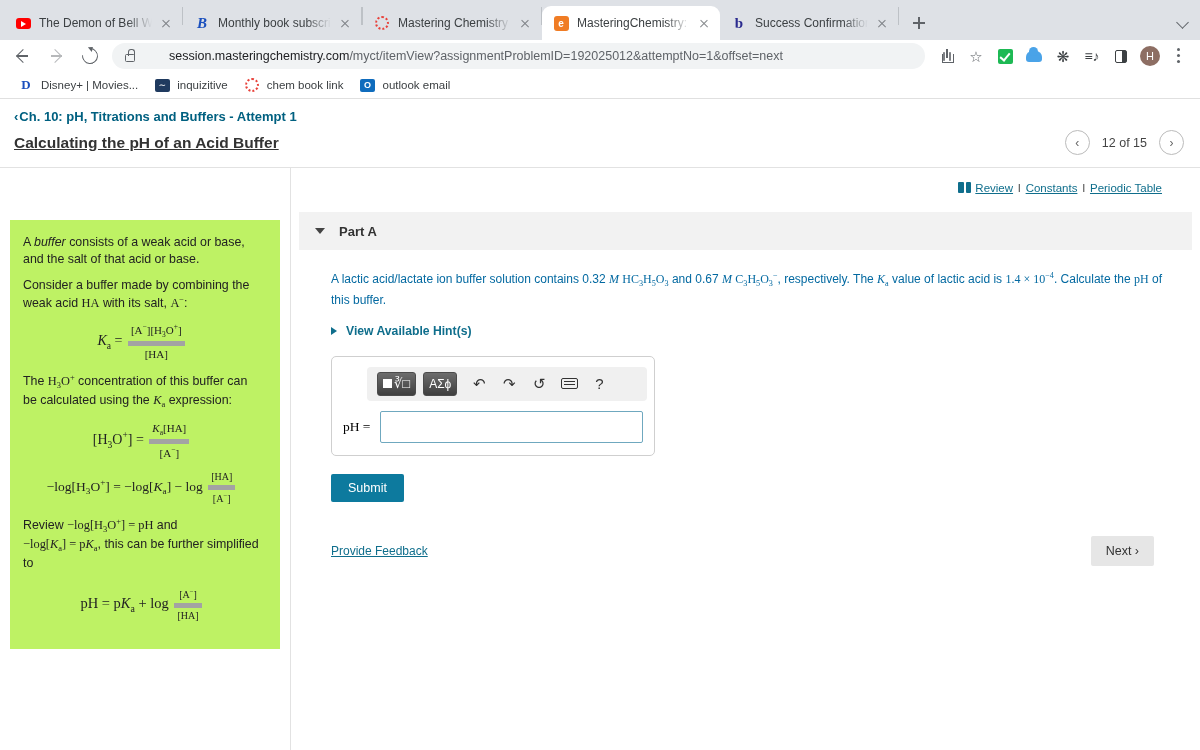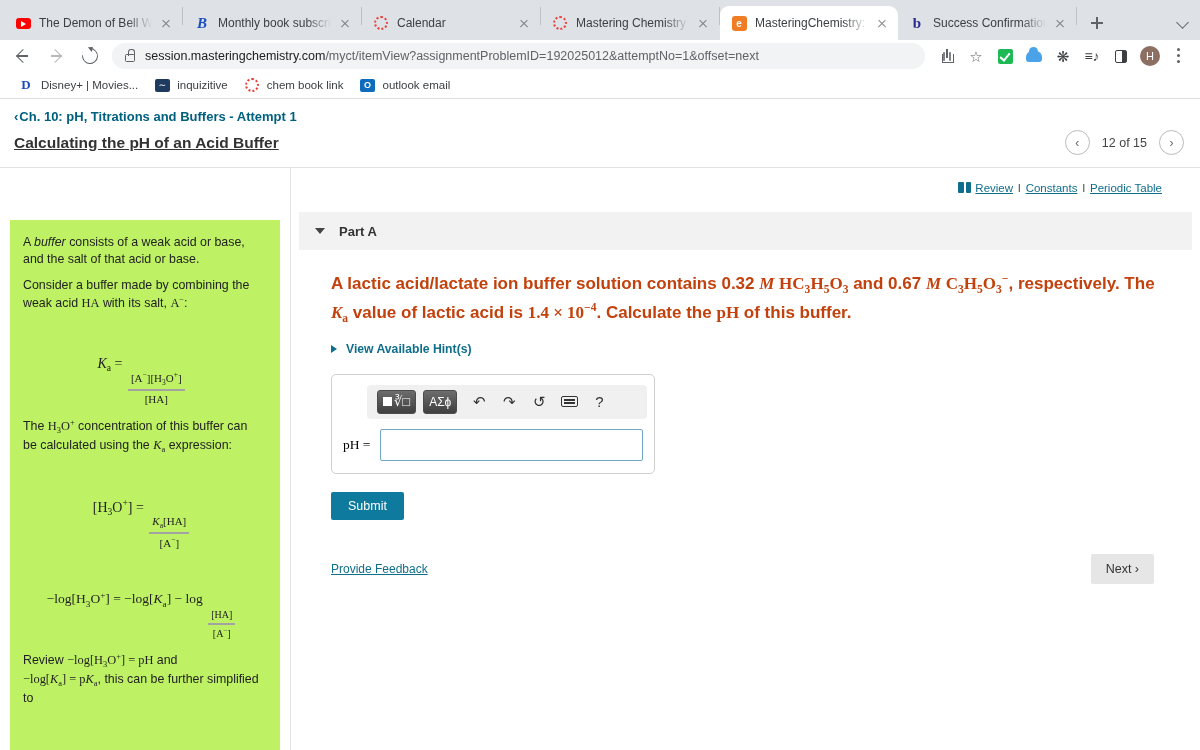--- a/index.html
+++ b/index.html
@@ -52,21 +52,21 @@
   }
   .arrow-l:before { left:10px; transform:rotate(45deg); }
   .arrow-r:before { left:8px; transform:rotate(-135deg); }
   .arrow-l:after, .arrow-r:after { content:""; position:absolute; top:13.2px; left:9px; width:11px; height:1.6px; background:#5f6368; }
   .arrow-r { opacity:.45; }
   .reloadg { width:16px; height:16px; border:1.7px solid #5f6368; border-radius:50%; border-top-color:transparent; position:absolute; left:6px; top:6px; transform:rotate(-40deg); }
   .reloadg:after { content:""; position:absolute; right:-1px; top:-1px; border-left:4px solid #5f6368; border-top:3px solid transparent; border-bottom:3px solid transparent; }
 
   .omnibox {
     flex:1 1 auto; height:26px; background:#f1f3f4; border-radius:13px;
-    display:flex; align-items:center; padding:0 12px 0 13px; margin:0 6px 0 2px; min-width:0;
+    display:flex; align-items:center; padding:0 12px 0 13px; margin:0 6px 0 2px; min-width:0;gap:24px;
   }
   .lock { width:10px; height:8px; border:1.4px solid #5f6368; border-radius:1.5px; position:relative; flex:0 0 10px; margin-right:10px; margin-top:3px; }
   .lock:before { content:""; position:absolute; left:1.6px; top:-6px; width:5px; height:6px; border:1.4px solid #5f6368; border-bottom:none; border-radius:3px 3px 0 0; }
   .url { font-size:12.5px; color:#5f6368; white-space:nowrap; overflow:hidden; }
   .url b { color:#202124; font-weight:400; }
   .tb-icon { width:26px; height:26px; flex:0 0 26px; margin-left:3px; position:relative; display:flex; align-items:center; justify-content:center; }
   .share-ic:before { content:""; position:absolute; left:8px; top:11px; width:10px; height:8px; border:1.5px solid #5f6368; border-top:none; }
   .share-ic:after { content:""; position:absolute; left:12.2px; top:6px; width:1.5px; height:9px; background:#5f6368;
      box-shadow:-3px 3px 0 -0.2px #5f6368, 3px 3px 0 -0.2px #5f6368; }
   .star { color:#5f6368; font-size:15px; line-height:1; }
@@ -116,36 +116,36 @@
   .infobox p { margin:0 0 10px 0; }
   .infobox p:last-child { margin-bottom:0; }
   .eq { text-align:center; font-family:"Liberation Serif", serif; margin:10px 0 10px 0; }
 
   
   .m { font-family:"Liberation Serif", serif; }
   .mi { font-family:"Liberation Serif", serif; font-style:italic; }
   sub { font-size:.68em; }
   sup { font-size:.68em; }
   .frac { display:inline-block; vertical-align:middle; text-align:center; margin:0 2px; }
-  .frac .num { display:block; border-bottom:2px solid #a3a3a3; padding:0 3px 1px 3px;margin-top:48px; }
+  .frac .num { display:block; border-bottom:5px solid #a3a3a3; padding:0 3px 1px 3px; }
   .frac .den { display:block; padding:1px 3px 0 3px; }
 
   .main { flex:1 1 auto; padding:0; }
   .toplinks { text-align:right; padding:14px 38px 0 0; font-size:11.5px; color:#0f6e8c; }
   .toplinks a { color:#0f6e8c; text-decoration:underline; }
   .toplinks .sep { color:#444; text-decoration:none; margin:0 5px; display:inline-block; }
   .bookicon { display:inline-block; width:13px; height:11px; margin-right:4px; vertical-align:-1px; position:relative; }
   .bookicon:before, .bookicon:after { content:""; position:absolute; top:0; width:5.5px; height:11px; background:#0f6e8c; border-radius:1px; }
   .bookicon:before { left:0; } .bookicon:after { right:0; }
 
   .partbar { background:#f2f2f2; margin:18px 8px 0 8px; height:38px; display:flex; align-items:center; padding:0 16px; }
   .caret-d { width:0; height:0; border-left:5px solid transparent; border-right:5px solid transparent; border-top:6px solid #444; margin-right:14px; }
   .part-label { font-size:13px; font-weight:700; color:#333; }
 
-  .qtext { padding:20px 35px 0 40px; font-size:17px; color:#c2410c; line-height:1.55;font-weight:bold; }
+  .qtext { padding:20px 35px 0 40px; font-size:12px; color:#0369a1; line-height:1.55; }
   .express { padding:14px 35px 0 40px; font-size:12.4px; font-weight:700; color:#222; }
   .hintrow { padding:14px 35px 0 40px; font-size:12.2px; color:#0f6e8c; font-weight:700; display:flex; align-items:center; }
   .caret-r { width:0; height:0; border-top:4.5px solid transparent; border-bottom:4.5px solid transparent; border-left:6px solid #0f6e8c; margin-right:9px; }
 
   .ansbox { margin:18px 0 0 40px; width:324px; border:1px solid #cfcfcf; border-radius:5px; background:#fff; padding:10px 11px 12px 11px; }
   .mathbar { background:#f0f0f0; border-radius:4px; height:34px; display:flex; align-items:center; padding:0 10px; margin:0 0 0 24px; width:280px; }
   .mbtn {
     height:24px; min-width:34px; border-radius:3px; border:1px solid #4c4c4c;
     background:linear-gradient(#6d6d6d,#3f3f3f); color:#fff; display:flex; align-items:center; justify-content:center;
     font-size:12px; margin-right:7px; padding:0 5px;
@@ -184,27 +184,20 @@
 
     <div class="tab">
       <span class="favicon">
           <span class="bf">B</span>
         </span>
       <span class="ttl">Monthly book subscription</span>
       <span class="x"></span>
     </div>
     <div class="tabsep"></div>
 
-    <div class="tab">
-      <span class="favicon">
-          <span class="sun"></span>
-        </span>
-      <span class="ttl">Calendar</span>
-      <span class="x"></span>
-    </div>
     <div class="tabsep"></div>
 
     <div class="tab">
       <span class="favicon">
           <span class="sun"></span>
         </span>
       <span class="ttl">Mastering Chemistry Assig</span>
       <span class="x"></span>
     </div>
     <div class="tabsep"></div>

